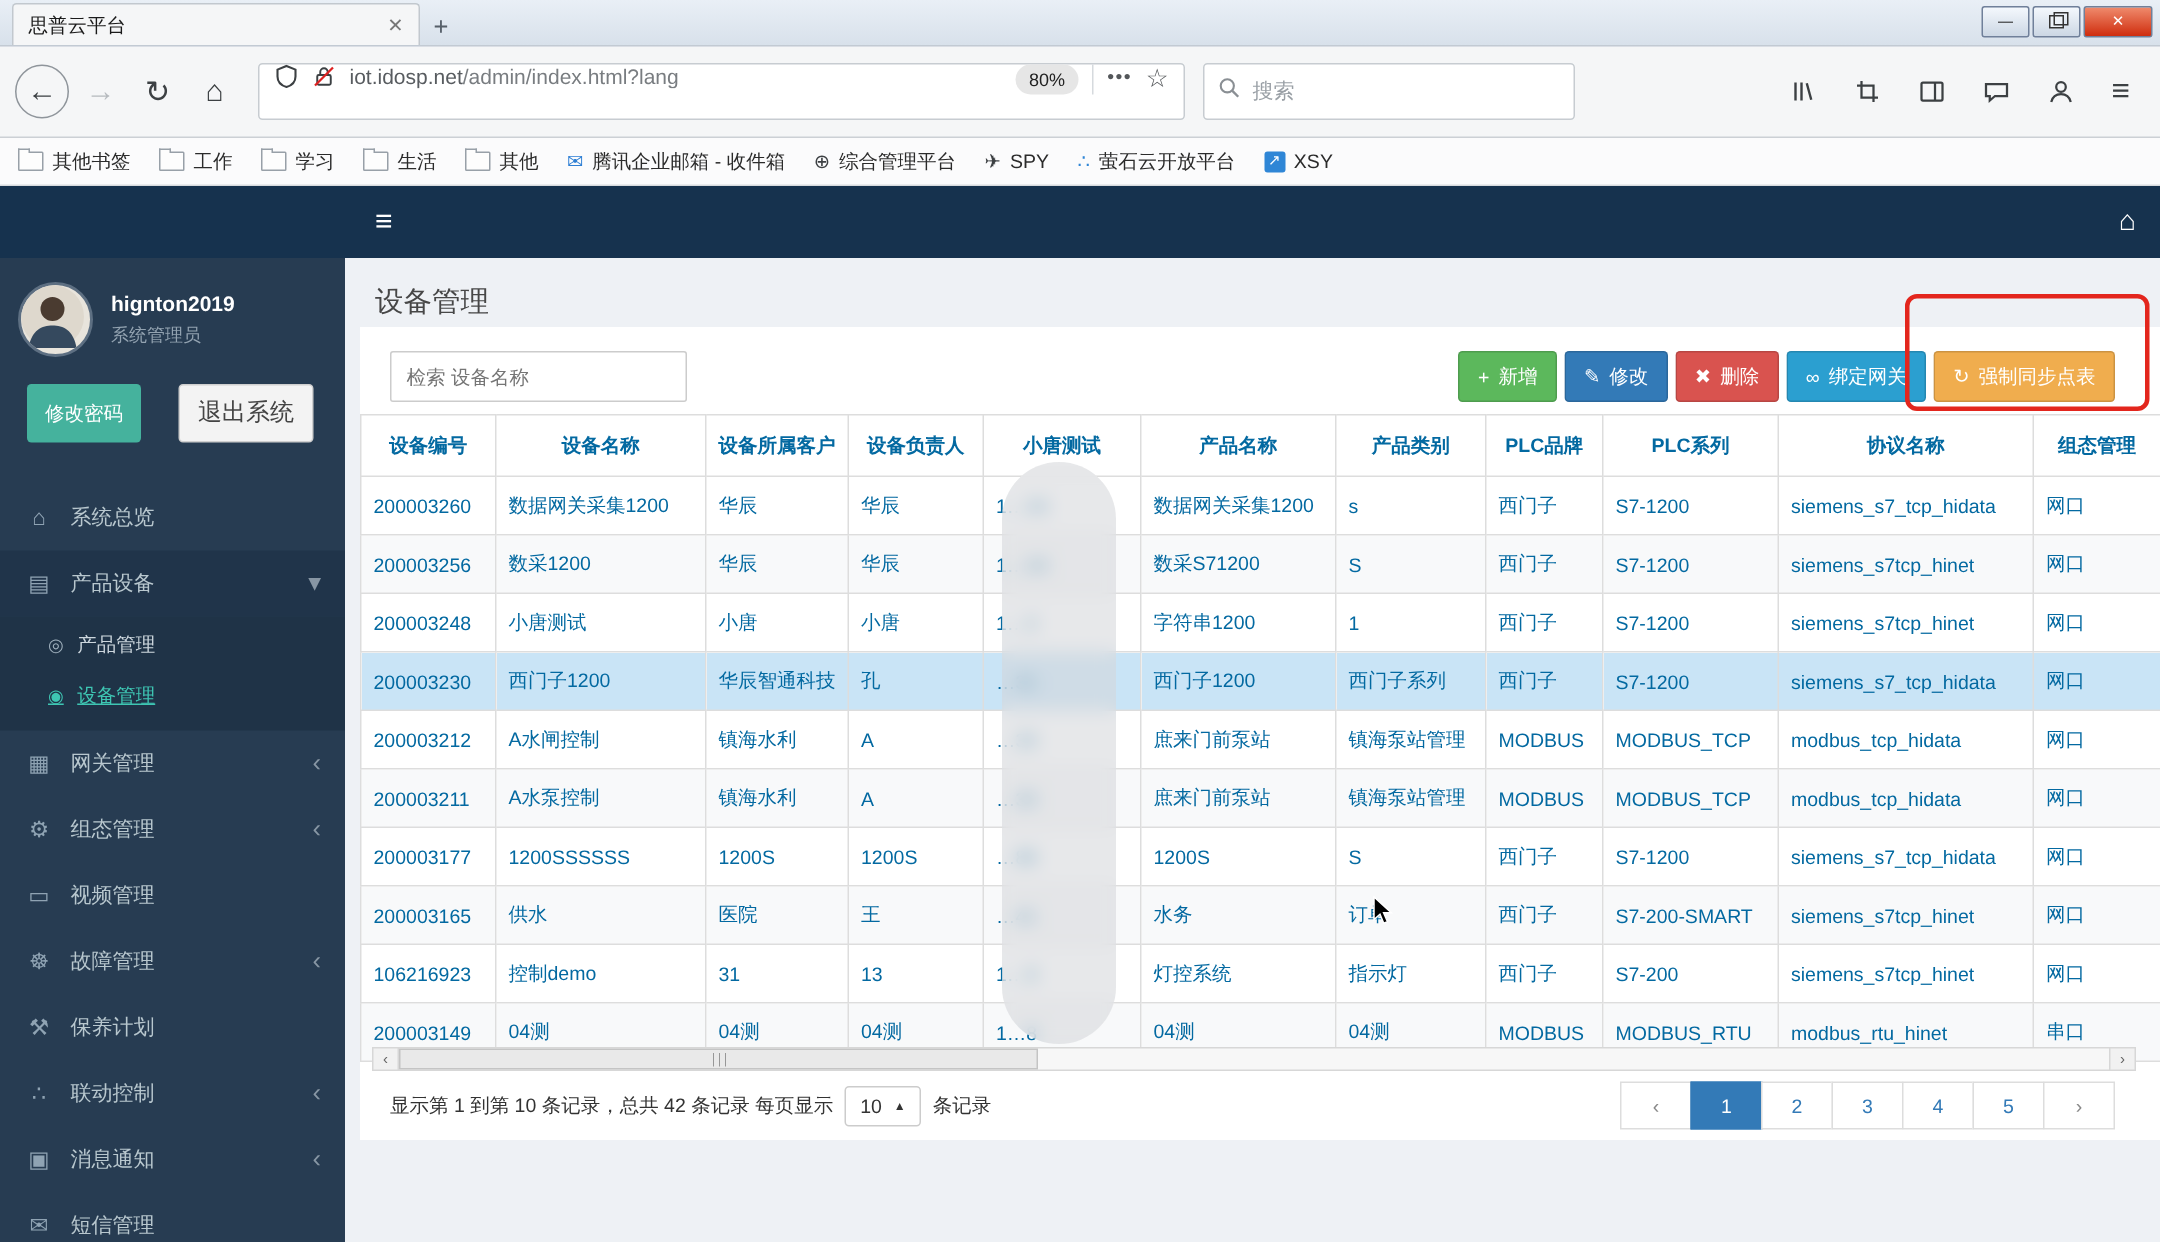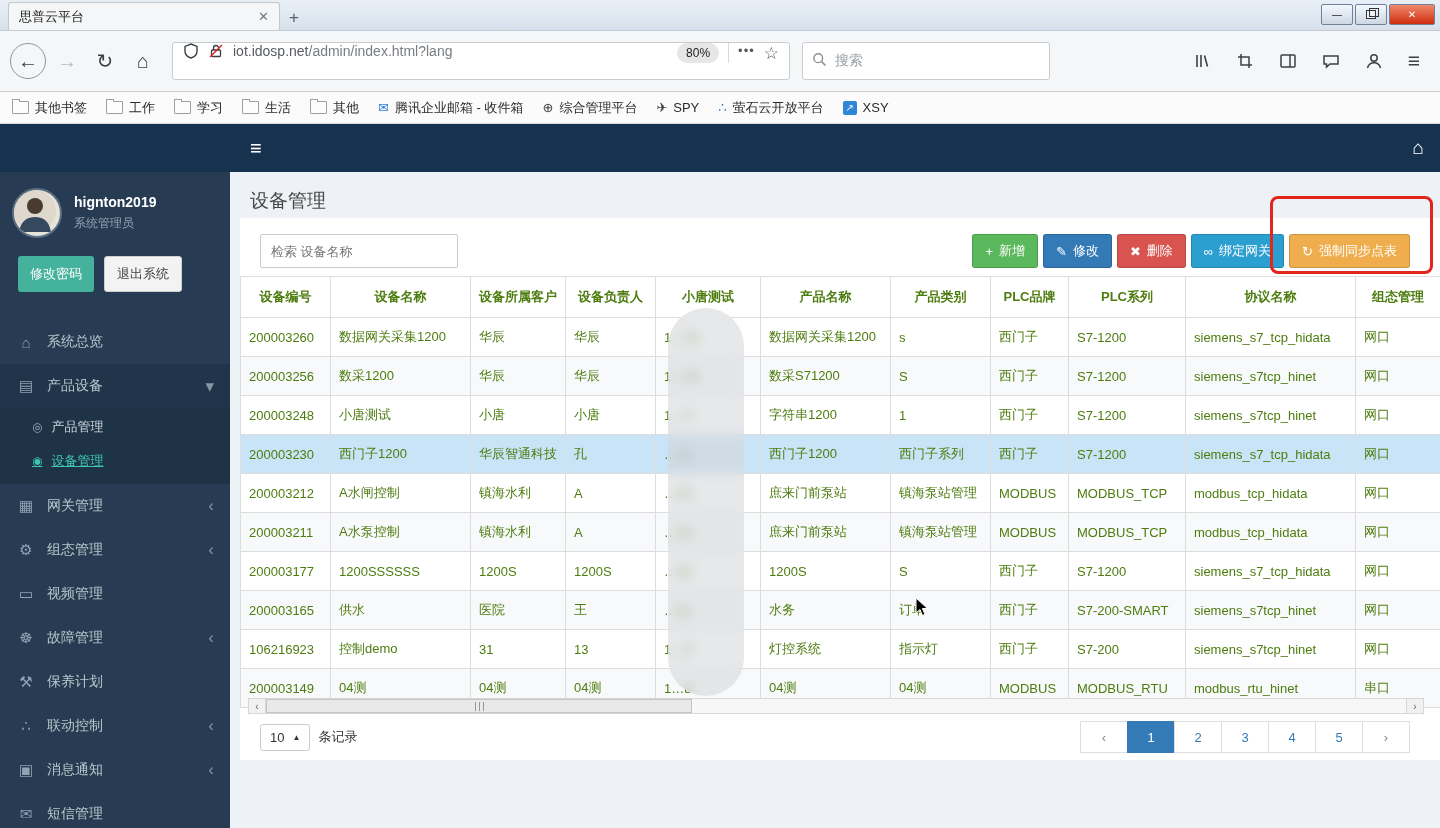--- a/index.html
+++ b/index.html
@@ -49,23 +49,23 @@
   .appbar .menu-toggle{margin-left:250px;font-size:20px;cursor:pointer;}
   .appbar .home-ic{margin-left:auto;margin-right:16px;font-size:19px;cursor:pointer;}
   .approw{flex:1;display:flex;min-height:0;}
 
   
   .sidebar{width:230px;flex:none;background:#273c52;color:#b8c7ce;overflow:hidden;}
   .userblock{display:flex;align-items:center;gap:12px;padding:16px 14px 8px 12px;}
   .avatar{width:46px;height:46px;border-radius:50%;background:#e8e4dc;overflow:hidden;flex:none;border:2px solid #5d6f82;}
   .uname{color:#fff;font-weight:bold;font-size:14px;}
   .urole{color:#93a3b1;font-size:12px;margin-top:5px;}
-  .ubtns{display:flex;gap:10px;padding:10px 14px 14px 18px;}
+  .ubtns{display:flex;gap:25px;padding:10px 14px 14px 18px;}
   .btn-teal{background:#45b29d;color:#fff;border:none;font-size:13px;padding:8px 12px;border-radius:3px;cursor:pointer;}
-  .btn-gray{background:#f3f3f3;color:#444;border:1px solid #cfcfcf;font-size:13px;padding:8px 12px;border-radius:3px;cursor:pointer;}
+  .btn-gray{background:#f3f3f3;color:#444;border:1px solid #cfcfcf;font-size:16px;padding:8px 12px;border-radius:3px;cursor:pointer;}
   .menu{margin-top:14px;font-size:14px;}
   .mi{height:44px;display:flex;align-items:center;padding:0 16px;gap:11px;cursor:pointer;color:#b8c7ce;}
   .mi .g{width:20px;text-align:center;font-size:15px;color:#8fa3b3;}
   .mi .chev{margin-left:auto;color:#8796a4;font-size:17px;}
   .mi.expanded{background:#20344a;}
   .submenu{background:#1f3347;padding:2px 0 6px;}
   .smi{height:34px;display:flex;align-items:center;padding:0 16px 0 32px;gap:9px;font-size:13px;color:#ccd6dd;cursor:pointer;}
   .smi .g{font-size:12px;color:#9fb0bd;}
   .smi.active{color:#3ec6b3;text-decoration:underline;}
   .smi.active .g{color:#3ec6b3;}
@@ -73,21 +73,21 @@
   
   .content{flex:1;position:relative;background:#eef1f5;min-width:0;}
   .page-title{margin:16px 0 0 20px;font-size:19px;color:#474747;font-weight:normal;}
   .panel{position:absolute;left:10px;right:0;top:46px;height:542px;background:#fff;}
   .panel-top{display:flex;align-items:center;padding:16px 30px 0 20px;}
   .dev-search{width:176px;height:32px;border:1px solid #ccc;border-radius:2px;padding:0 10px;font-size:13px;color:#333;outline:none;font-family:inherit;}
   .tbtns{margin-left:auto;display:flex;gap:5px;}
   .tbtn{height:34px;padding:0 12px;border:1px solid rgba(0,0,0,.15);border-radius:3px;color:#fff;font-size:13px;display:flex;align-items:center;gap:6px;cursor:pointer;font-family:inherit;}
   .tbtn .tg{font-size:13px;}
 
-  .dtable{border-collapse:collapse;table-layout:fixed;width:1200px;font-size:13px;color:#4d7c0f;margin-top:8px;}
+  .dtable{border-collapse:collapse;table-layout:fixed;width:1200px;font-size:13px;color:#0369a1;margin-top:8px;}
   .dtable th,.dtable td{border:1px solid #ddd;padding:0 8px;white-space:nowrap;overflow:hidden;text-overflow:ellipsis;}
   .dtable th{height:40px;font-weight:bold;text-align:center;background:#fff;}
   .dtable td{height:38px;}
   .dtable tbody tr:nth-child(even){background:#f8f9fa;}
   .dtable tbody tr.selected{background:#c9e4f6;}
 
   .hscroll{position:absolute;left:8px;right:16px;top:480px;height:16px;display:flex;}
   .hs-arrow{width:16px;flex:none;background:#f1f1f1;border:1px solid #d7d7d7;color:#666;font-size:10px;display:flex;align-items:center;justify-content:center;cursor:pointer;}
   .hs-track{flex:1;background:#f7f7f7;border-top:1px solid #d7d7d7;border-bottom:1px solid #d7d7d7;position:relative;}
   .hs-thumb{position:absolute;left:0;top:0;bottom:0;width:424px;background:#e9e9e9;border:1px solid #c4c4c4;display:flex;align-items:center;justify-content:center;cursor:grab;}
@@ -516,20 +516,21 @@
             <div class="hs-arrow">‹</div>
             <div class="hs-track">
               <div class="hs-thumb">
                   <span class="hs-grip"></span>
                 </div>
             </div>
             <div class="hs-arrow">›</div>
           </div>
           <div class="pgrow">
             <span class="pgsummary">
+              <span>显示第 1 到第 10 条记录，总共 42 条记录 每页显示</span>
               <span class="pgsize">
                 <span>10</span>
                 <span class="caret">▲</span>
               </span>
               <span>条记录</span>
             </span>
             <span class="pages">
                 <span class="pbtn nav">‹</span>
                 <span class="pbtn active">1</span>
                 <span class="pbtn">2</span>

